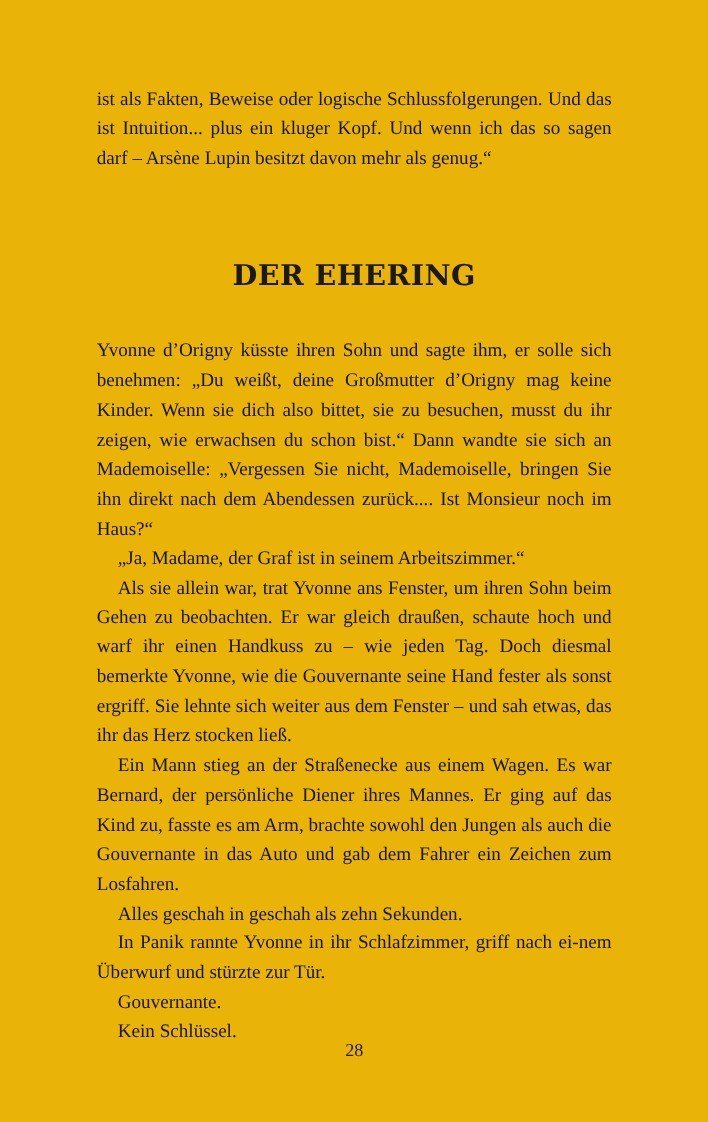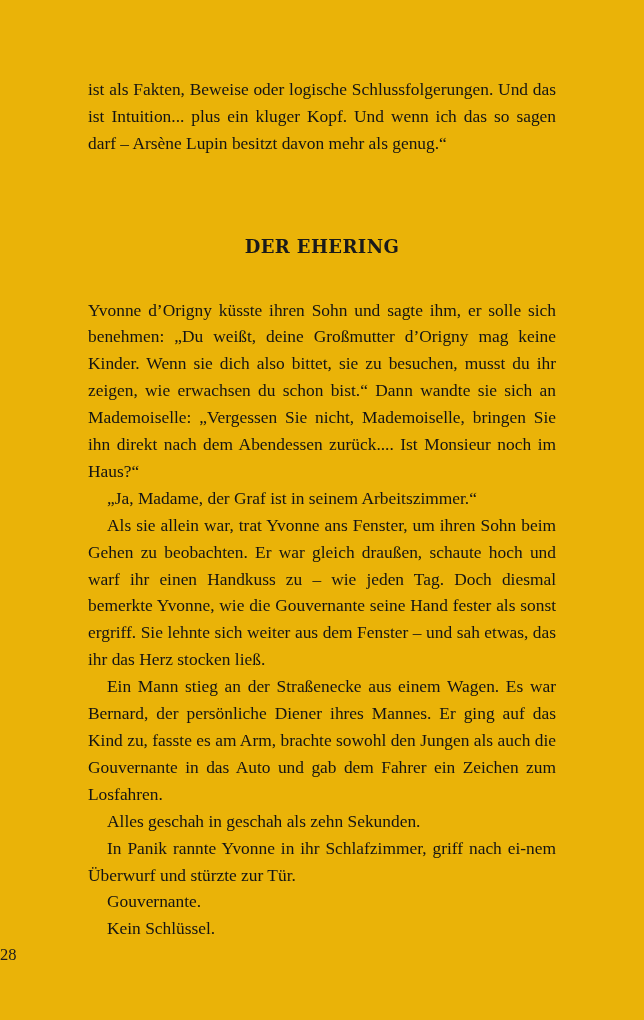--- a/index.html
+++ b/index.html
@@ -50,37 +50,37 @@
   }
   .para.noindent {
     text-indent: 0;
   }
 
   
   .chapter-heading {
     margin: 0;
     font-family: "DejaVu Serif", "Liberation Serif", serif;
     font-weight: 700;
-    font-size: 18px;
+    font-size: 26px;
     letter-spacing: 0.4px;
     text-align: center;
     color: #1a1a1a;
     line-height: 1.1;
   }
 
   .gap-before-heading { height: 80px; }
   .gap-after-heading  { height: 40px; }
 
   
   .folio {
     position: absolute;
     left: 0;
     top: 945px;
     width: 644px;
-    text-align: left;
+    text-align: center;
     font-size: 16.5px;
     line-height: 20px;
     color: #1c1c1c;
     font-family: "Liberation Serif", "DejaVu Serif", serif;
   }
 </style>
 </head>
 <body>
 
 <div class="page">

